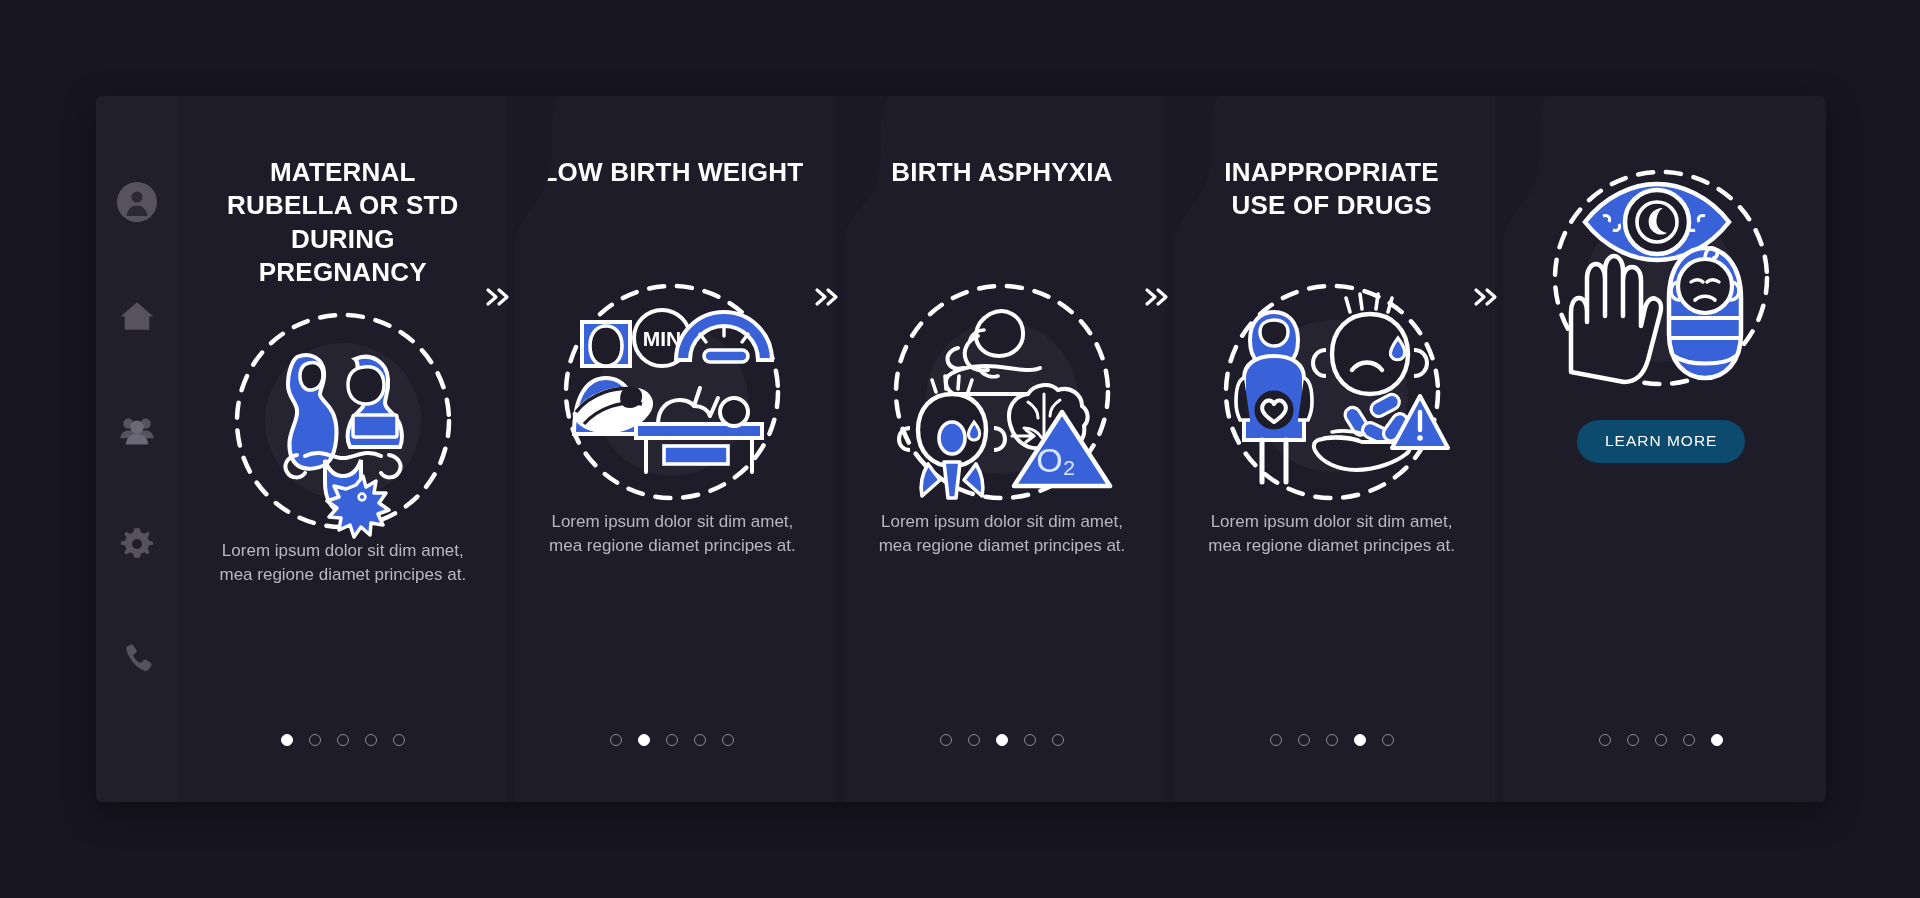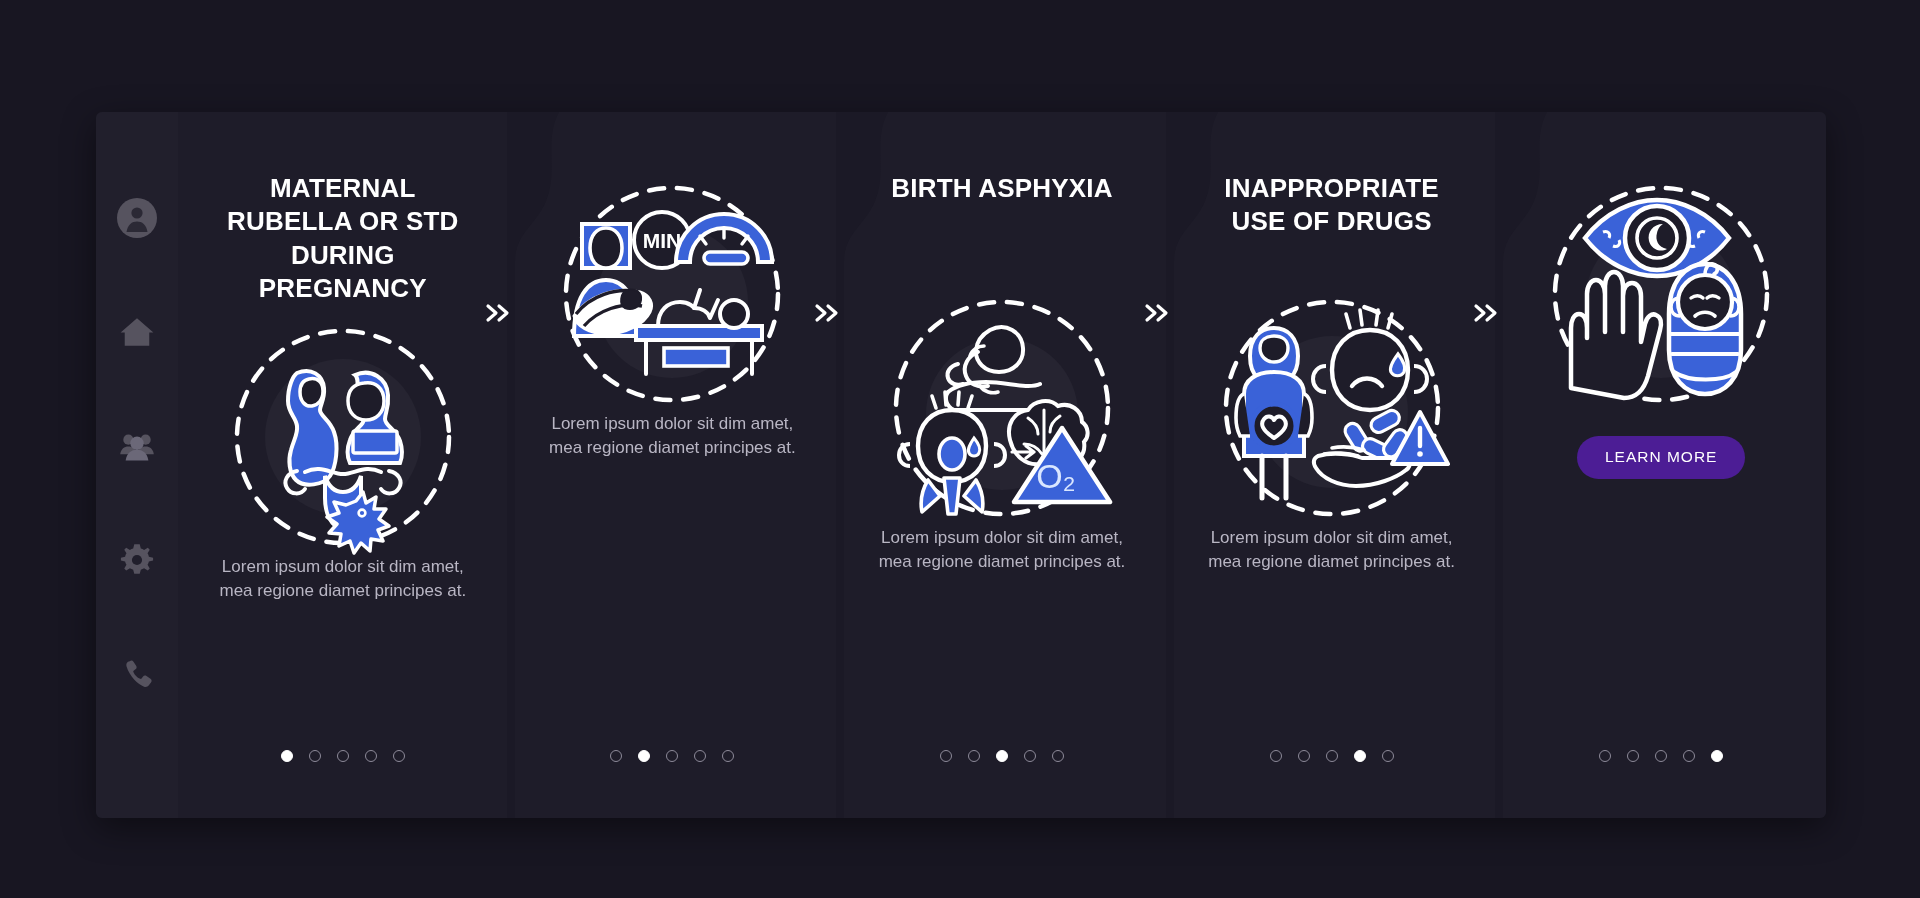--- a/index.html
+++ b/index.html
@@ -11,21 +11,21 @@
   }
   #stage {
     position: relative;
     width: 1920px; height: 898px;
     background: #181622;
   }
 
   
   .card {
     position: absolute;
-    left: 96px; top: 112px;
+    left: 96px; top: 96px;
     width: 1730px; height: 706px;
     border-radius: 6px;
     background: #1b1926;
     box-shadow: 0 10px 34px rgba(0,0,0,.45);
     display: flex;
     overflow: hidden;
   }
 
   
   .sidebar {
@@ -99,21 +99,21 @@
   .panel-desc {
     color: #b9b6c4;
     font-size: 17px;
     line-height: 1.42;
     text-align: center;
     max-width: 266px;
   }
 
   .cta {
     margin-top: 24px;
-    background: #4c1d95;
+    background: #0c4a6e;
     color: #ffffff;
     border: none;
     border-radius: 30px;
     padding: 12px 28px 13px 28px;
     font-size: 15.5px;
     font-family: "Liberation Sans", sans-serif;
     letter-spacing: 1px;
     cursor: pointer;
   }
 
@@ -240,20 +240,21 @@
 
       <div class="panel">
         <svg class="wave" viewBox="0 0 52 706" preserveAspectRatio="none">
           <path d="M52 0 L0 0 L0 706 L8 706 L8 150 C8 118 34 112 42 80 C49 52 38 26 52 0 Z" fill="#1b1926"></path>
         </svg>
         <div class="chev" style="left:-27px;">
           <svg width="26" height="20" viewBox="0 0 26 20">
             <path d="M3 3 L11 10 L3 17 M14 3 L22 10 L14 17" fill="none" stroke="#ffffff" stroke-width="3.2" stroke-linecap="round" stroke-linejoin="round"></path>
           </svg>
         </div>
+        <div class="panel-title">LOW BIRTH WEIGHT</div>
         <div class="illus">
           <svg viewBox="0 0 236 236">
             <circle cx="118" cy="126" r="76" fill="#262431"></circle>
             <circle cx="118" cy="118" r="106" fill="none" stroke="#ffffff" stroke-width="4.5" stroke-dasharray="15 13" stroke-linecap="round"></circle>
 
             <rect x="28" y="48" width="48" height="44" fill="#3a62d8" stroke="#ffffff" stroke-width="4"></rect>
             <path d="M36 72 c0-13 7-20 16-20 9 0 16 7 16 20 0 13-7 20-16 20 -9 0-16-7-16-20 z" fill="#1e1c29" stroke="#ffffff" stroke-width="3.6"></path>
             <path d="M20 160 c0-38 13-56 32-56 19 0 32 18 32 56 z" fill="#3a62d8" stroke="#ffffff" stroke-width="4"></path>
 
             <path d="M20 140 c14-20 42-30 66-24 10 3 14 12 10 20 -6 12-24 22-44 22 -16 0-30-8-32-18 z" fill="#ffffff" stroke="#ffffff" stroke-width="3"></path>

